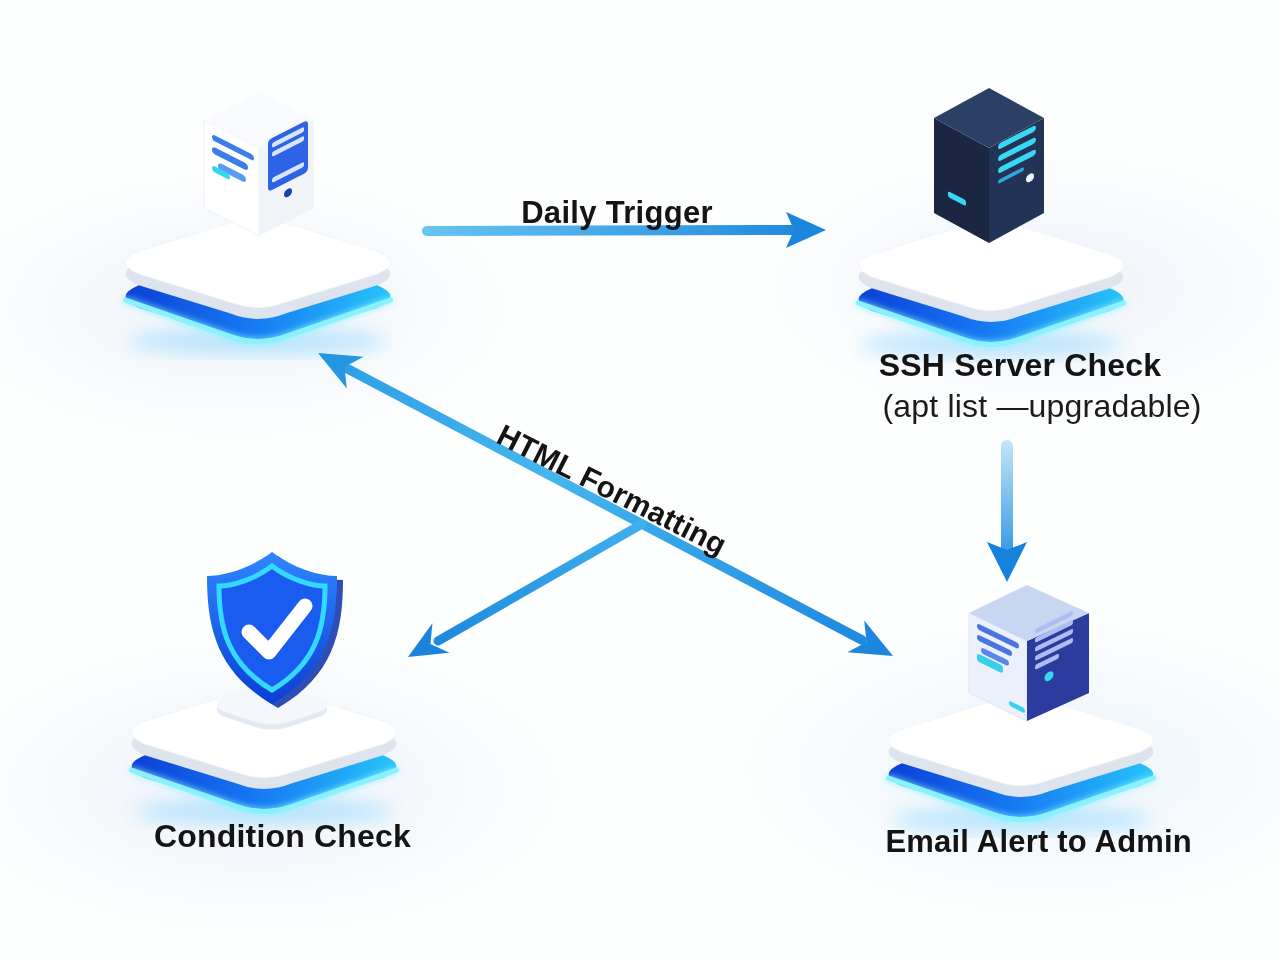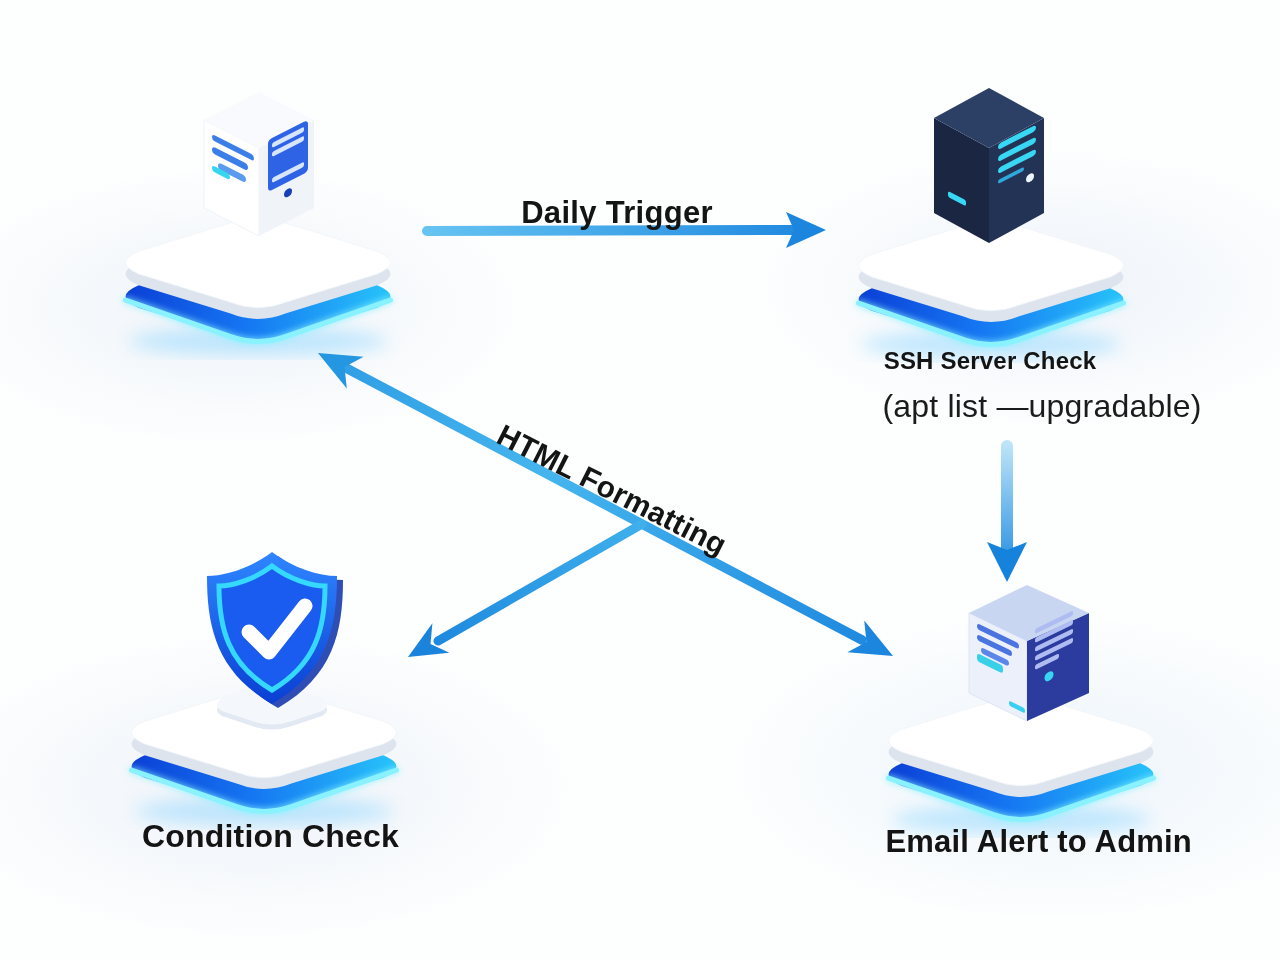--- a/index.html
+++ b/index.html
@@ -21,23 +21,23 @@
   .node-sublabel{
     position:absolute;text-align:center;font-weight:400;
     color:#1b1b1b;letter-spacing:.2px;white-space:nowrap;
   }
   .edge-label{
     position:absolute;font-weight:700;color:#141414;white-space:nowrap;
     letter-spacing:.3px;
   }
   #lbl-daily{left:437px;top:163px;width:360px;text-align:center;font-size:31px;margin-top:32px;}
   #lbl-html{left:507px;top:418px;font-size:30px;transform:rotate(26.8deg);transform-origin:0 0;}
-  #lbl-ssh{left:790px;top:347px;width:400px;font-size:24px;}
+  #lbl-ssh{left:820px;top:347px;width:400px;font-size:32px;}
   #lbl-ssh-sub{left:842px;top:388px;width:400px;font-size:32px;}
-  #lbl-cond{left:98px;top:818px;width:345px;font-size:32px;}
+  #lbl-cond{left:110px;top:818px;width:345px;font-size:32px;}
   #lbl-email{left:808px;top:824px;width:384px;font-size:31px;text-align:right;}
   svg{display:block;}
 </style>
 </head>
 <body>
 
 <div class="canvas">
 
   <svg width="0" height="0" class="abs" aria-hidden="true">
     <defs>

